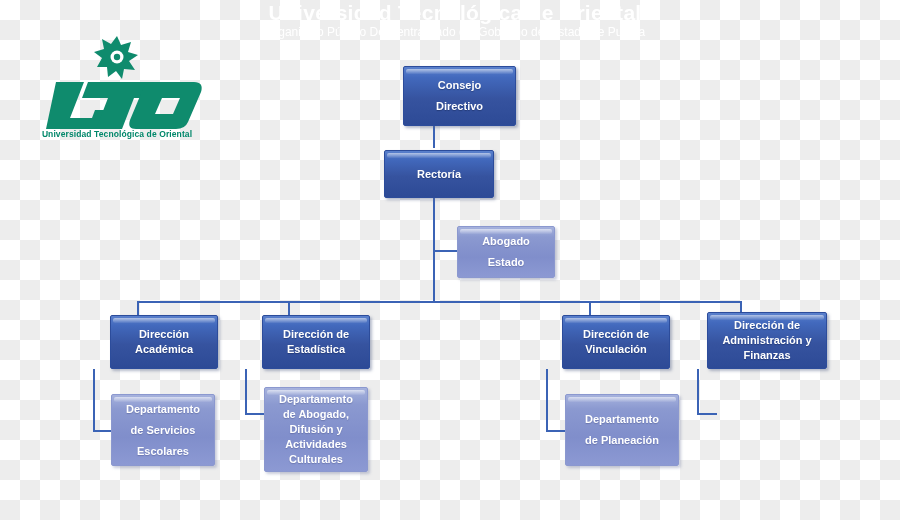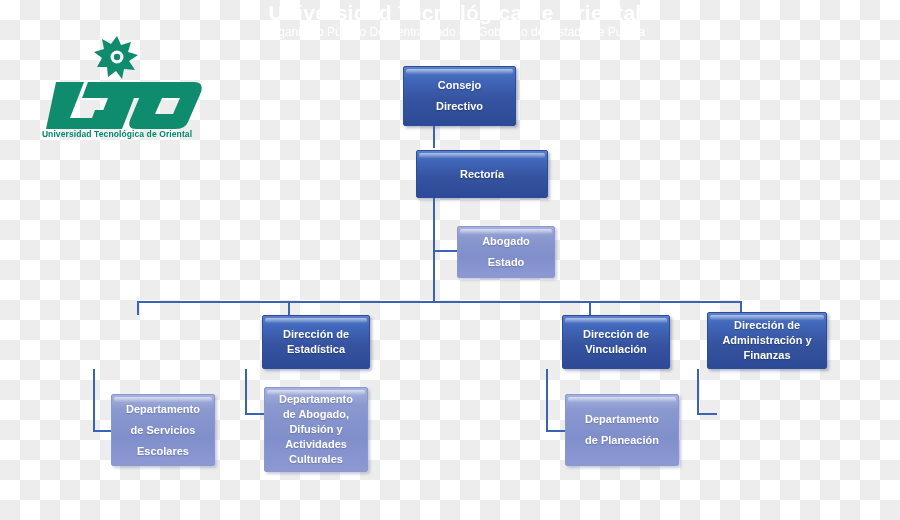--- a/index.html
+++ b/index.html
@@ -193,33 +193,39 @@
   <div class="conn v" style="left:697px; top:369px; height:46px;"></div>
   <div class="conn h" style="left:697px; top:413px; width:20px;"></div>
 
   <div class="node dark loose" style="left:377px; top:66px; width:113px; height:60px;">
     <div class="lbl">
       <span>Consejo</span>
       <span>Directivo</span>
     </div>
   </div>
 
-  <div class="node dark" style="left:390px; top:150px; width:132px; height:48px;">
+  <div class="node dark" style="left:358px; top:150px; width:110px; height:48px;">
     <div class="lbl">
       <span>Rectoría</span>
     </div>
   </div>
 
   <div class="node light loose" style="left:457px; top:226px; width:98px; height:52px;">
     <div class="lbl">
       <span>Abogado</span>
       <span>Estado</span>
     </div>
   </div>
 
+  <div class="node dark" style="left:84px; top:315px; width:108px; height:54px;">
+    <div class="lbl">
+      <span>Dirección</span>
+      <span>Académica</span>
+    </div>
+  </div>
 
   <div class="node dark" style="left:236px; top:315px; width:108px; height:54px;">
     <div class="lbl">
       <span>Dirección de</span>
       <span>Estadística</span>
     </div>
   </div>
 
   <div class="node dark" style="left:536px; top:315px; width:108px; height:54px;">
     <div class="lbl">

